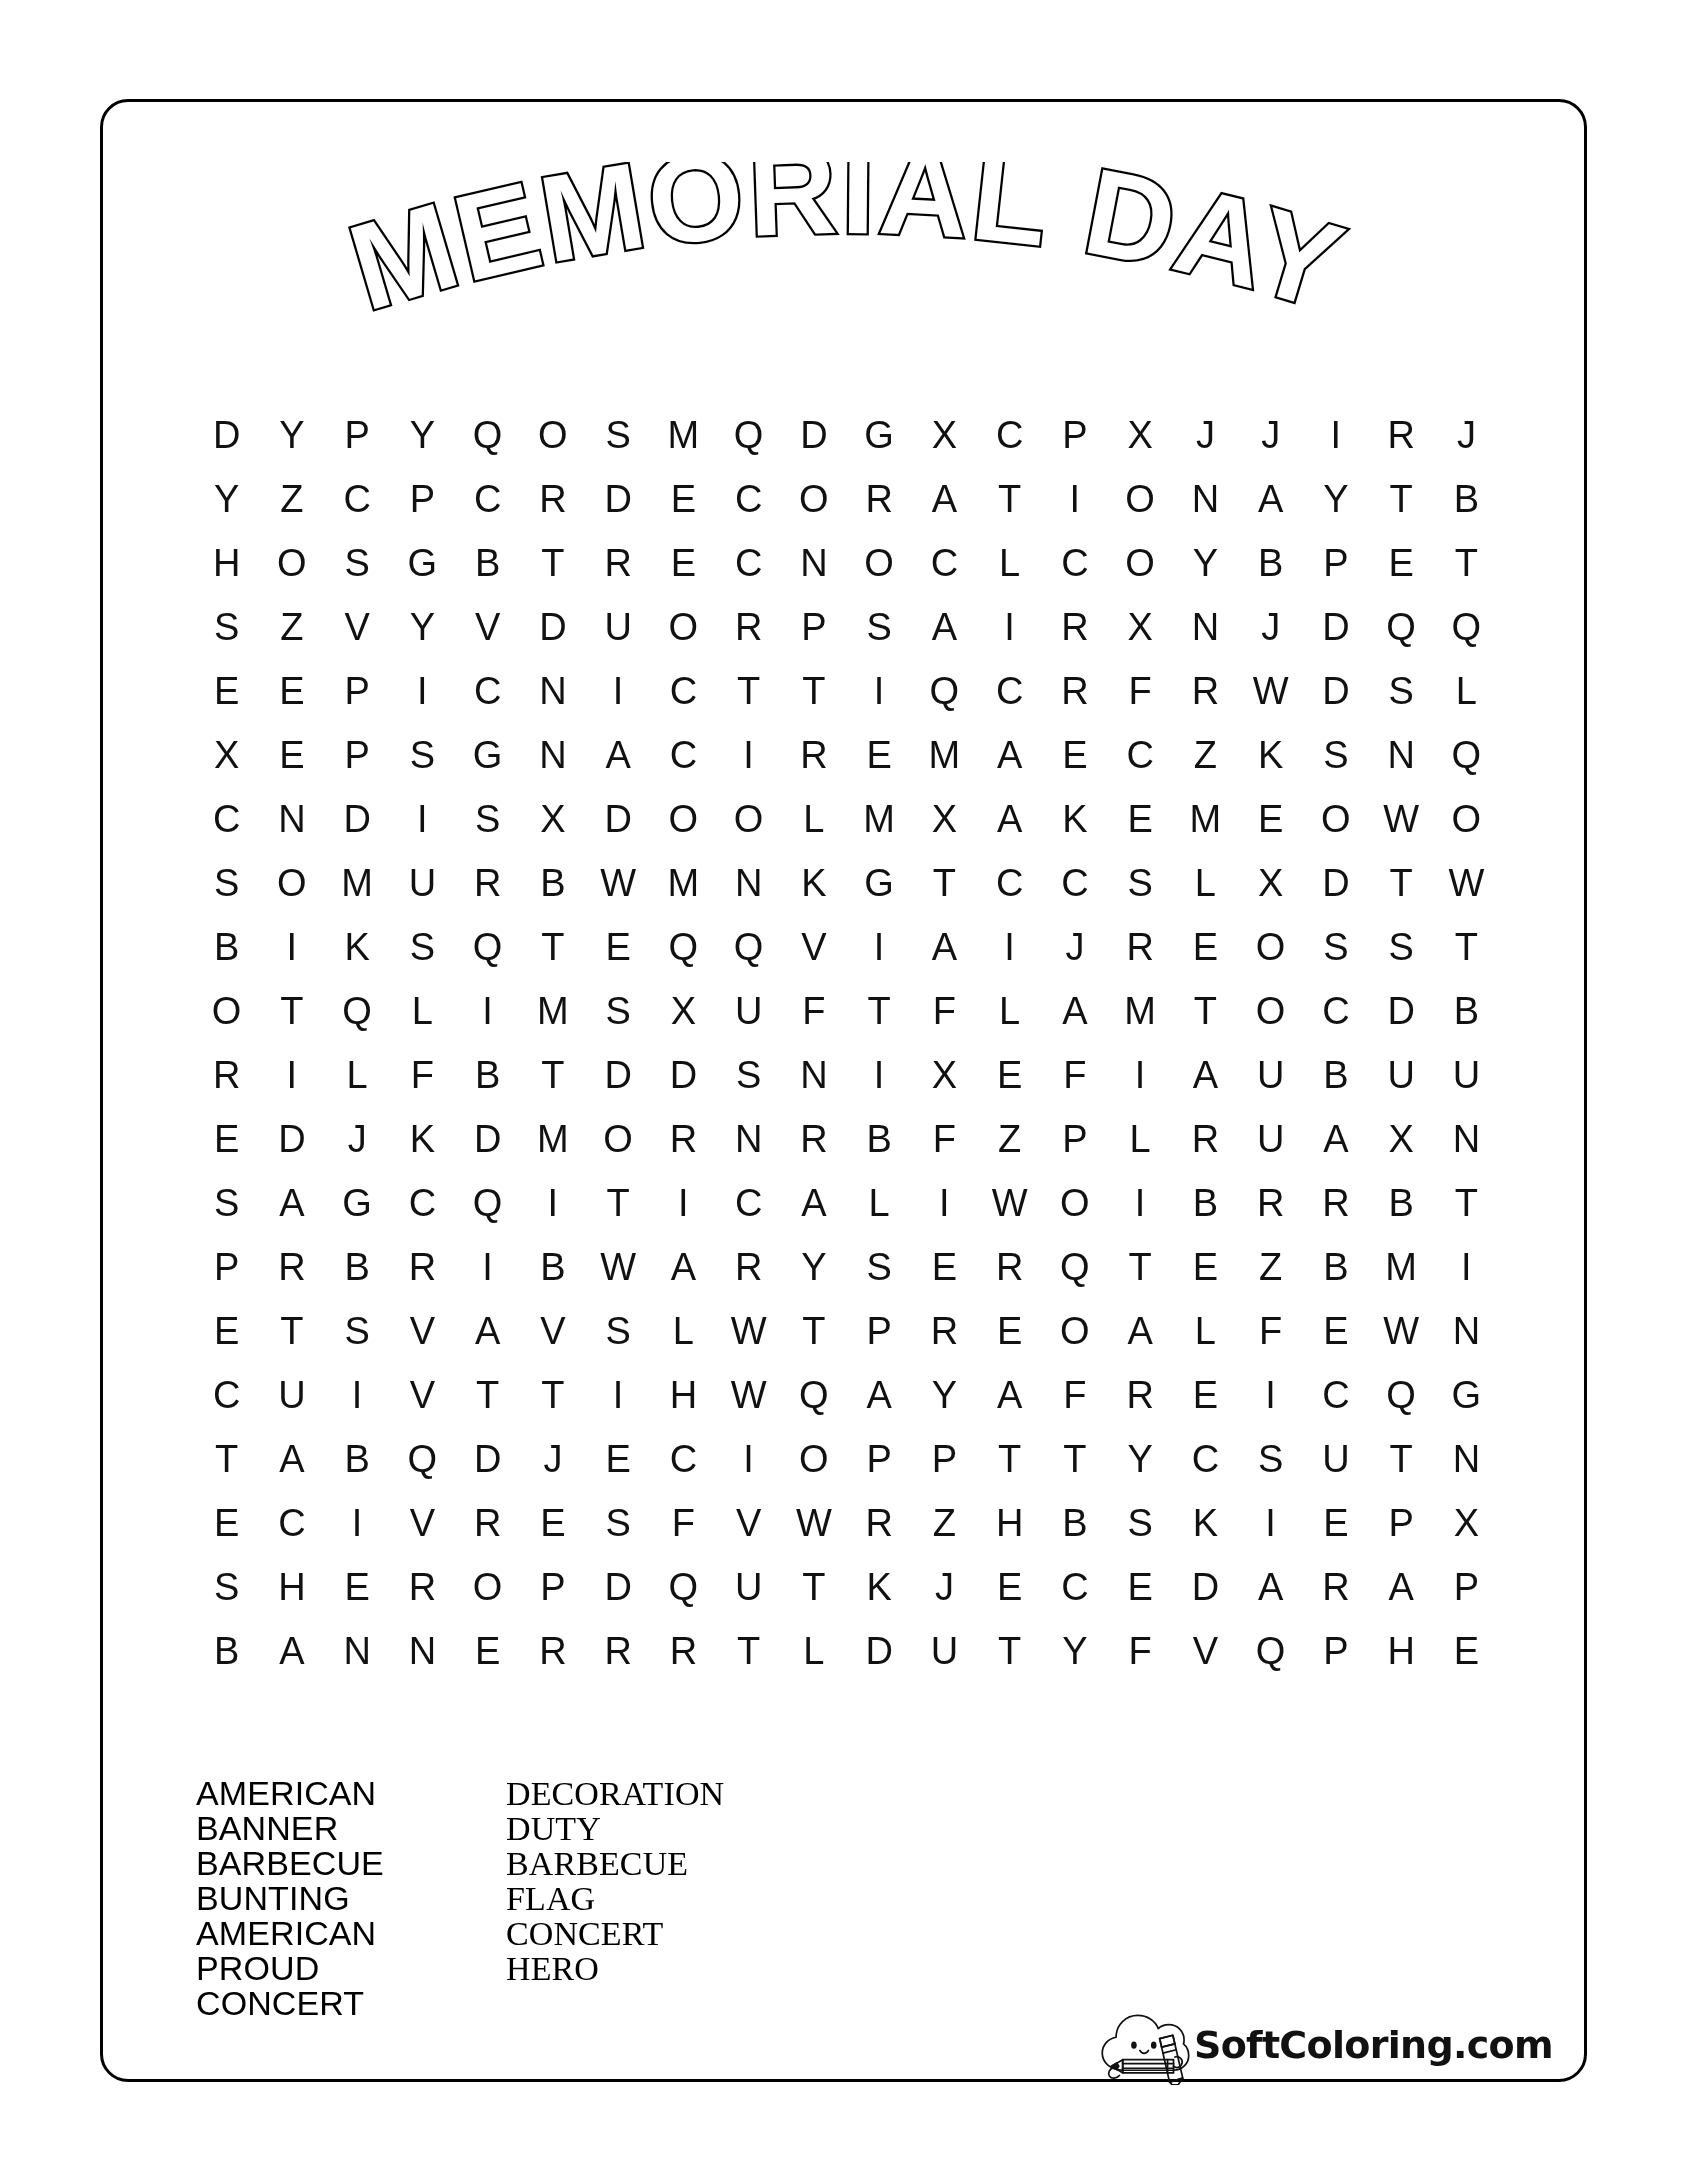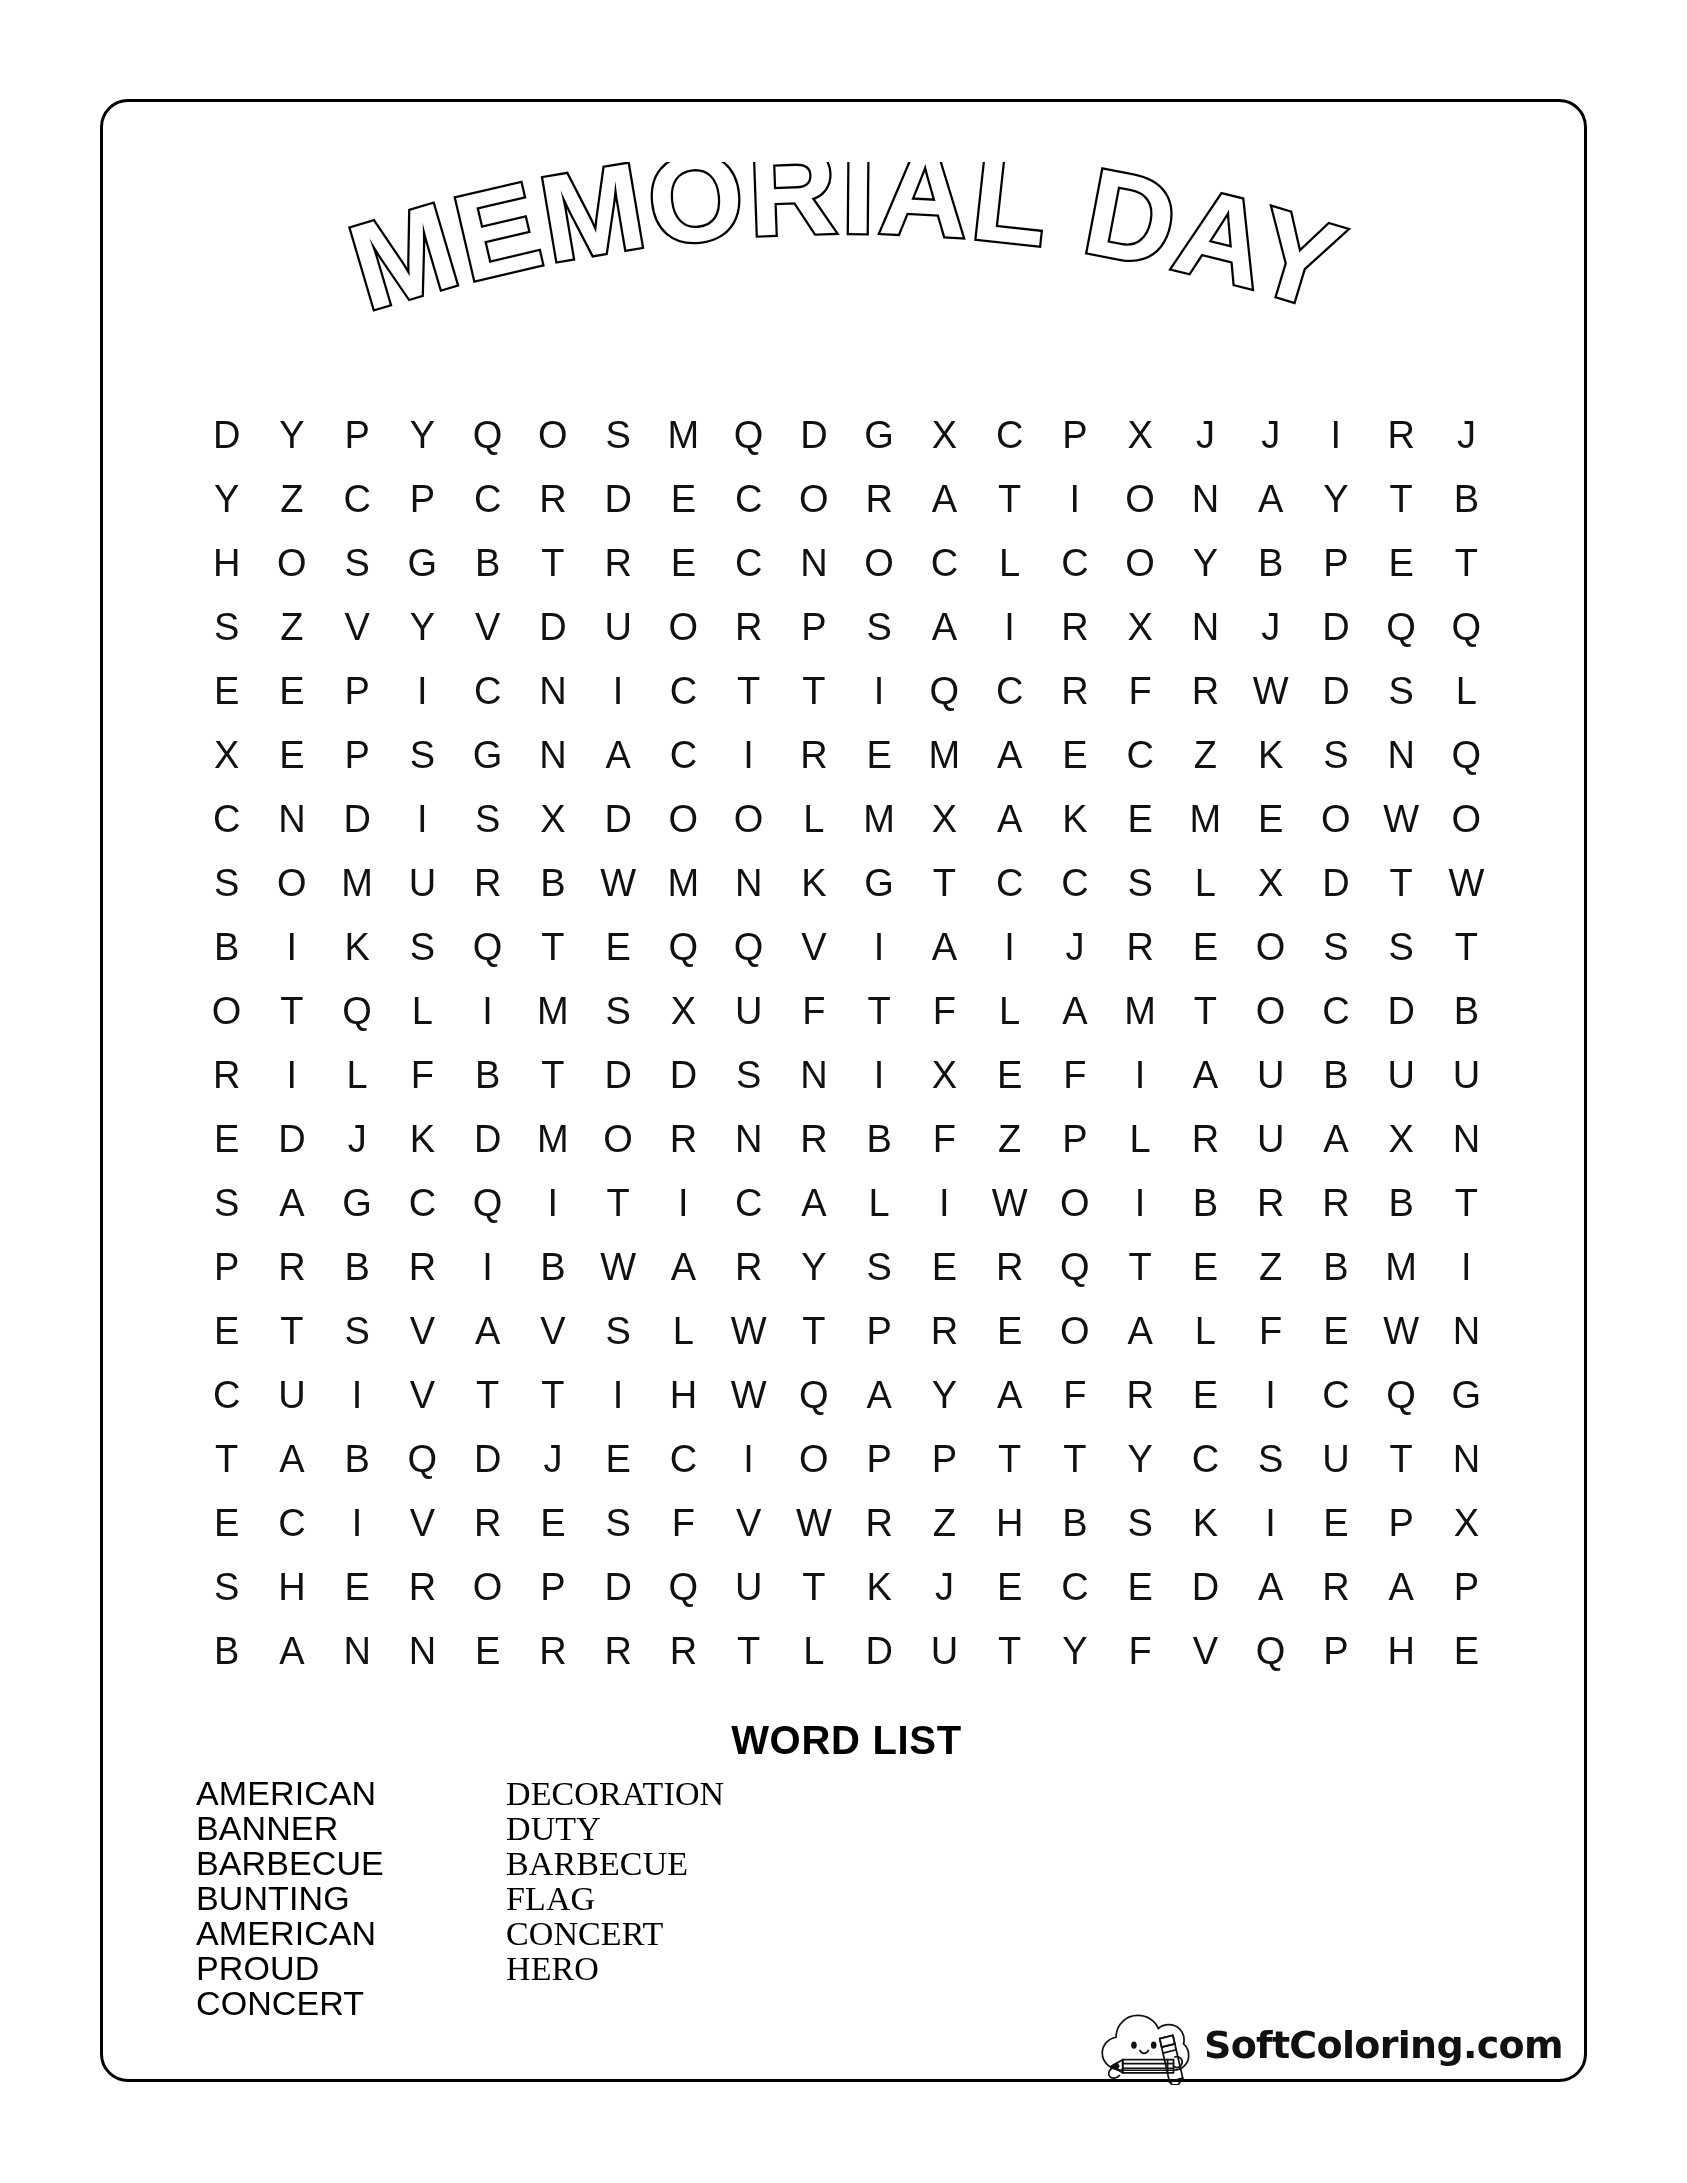--- a/index.html
+++ b/index.html
@@ -103,21 +103,21 @@
     letter-spacing: 0.1px;
   }
 
   
   #logo {
     position: absolute;
     left: 990px;
     top: 1902px;
     display: flex;
     align-items: center;
-    gap: 12px;
+    gap: 2px;
   }
   #logo-mark { display: block; }
   #logo-text {
     font-family: "DejaVu Sans", sans-serif;
     font-weight: bold;
     font-size: 38px;
     letter-spacing: -0.7px;
     color: #111111;
     white-space: nowrap;
   }
@@ -535,21 +535,20 @@
       <div class="cell">T</div>
       <div class="cell">Y</div>
       <div class="cell">F</div>
       <div class="cell">V</div>
       <div class="cell">Q</div>
       <div class="cell">P</div>
       <div class="cell">H</div>
       <div class="cell">E</div>
     </div>
 
-  <div id="wordlist-heading">WORD LIST</div>
 
   <div id="wordlist">
     <div class="wl-col c1">
         <div class="wl-item">AMERICAN</div>
         <div class="wl-item">BANNER</div>
         <div class="wl-item">BARBECUE</div>
         <div class="wl-item">BUNTING</div>
         <div class="wl-item">AMERICAN</div>
         <div class="wl-item">PROUD</div>
         <div class="wl-item">CONCERT</div>

